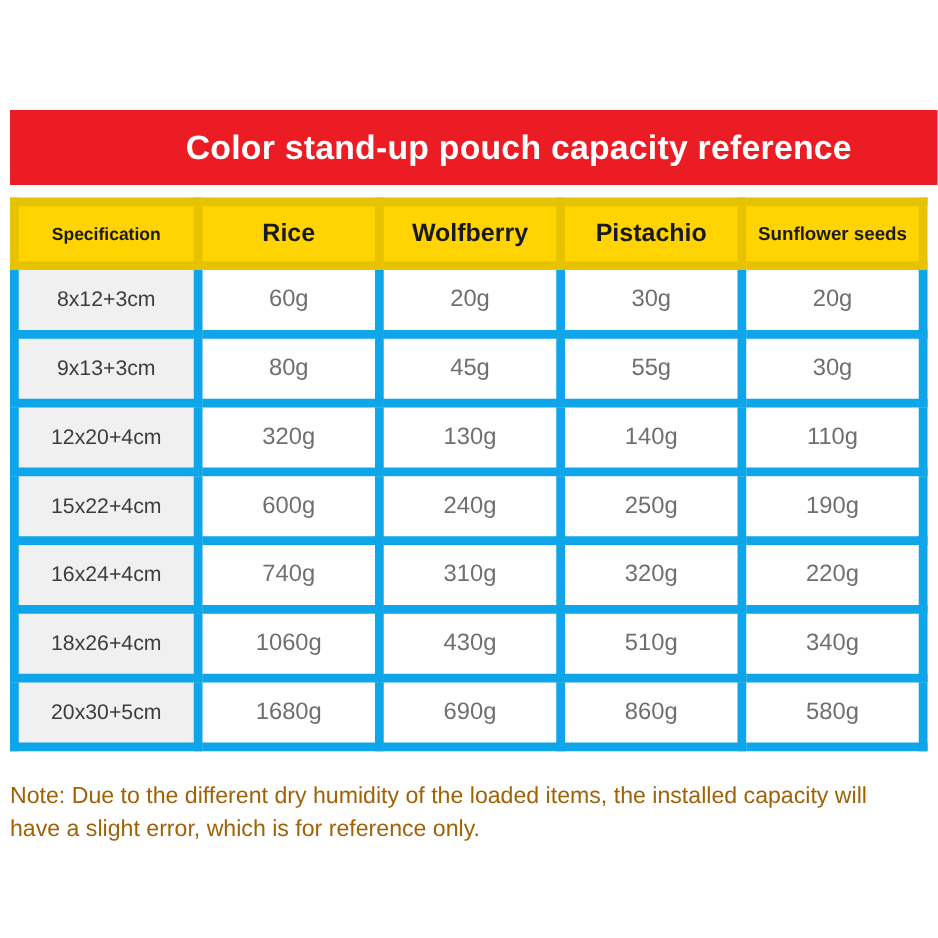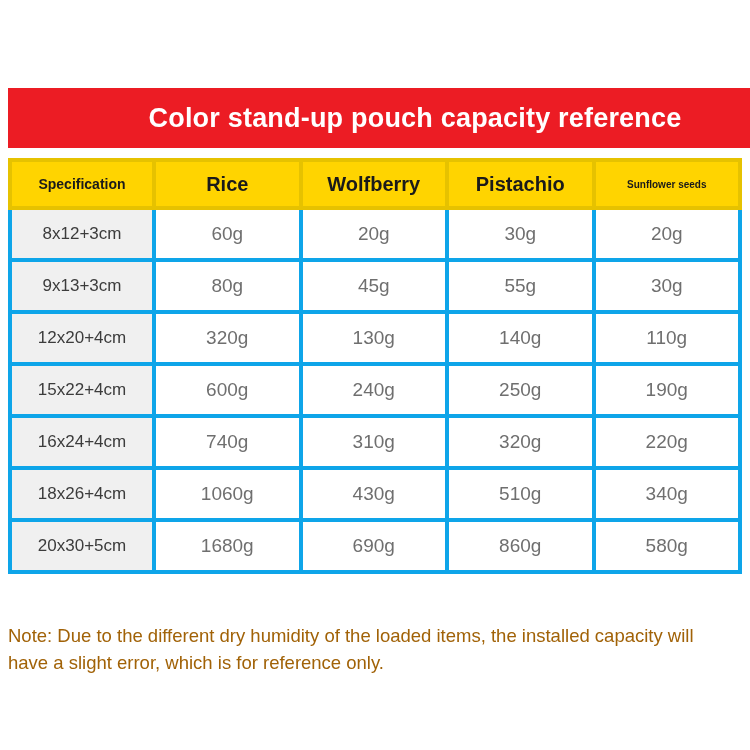--- a/index.html
+++ b/index.html
@@ -43,41 +43,41 @@
     left: 8px;
     top: 158px;
     width: 734px;
   }
   table.cap {
     border-collapse: collapse;
     width: 734px;
     table-layout: fixed;
   }
   table.cap th, table.cap td {
-    border: 4px solid #0ea5e9;
+    border: 7px solid #0ea5e9;
     text-align: center;
     vertical-align: middle;
   }
   
   tr.head th {
     height: 42px;
     background: #ffd400;
     color: #1a1a1a;
     font-weight: bold;
     border-color: #e6c200;
   }
   th.spec-head {
     width: 138px;
     font-size: 14px;
   }
   th.col-head {
     font-size: 20px;
   }
   th.col-head.small {
-    font-size: 10px;
+    font-size: 15px;
   }
   
   tr.row td {
     height: 46px;
     font-size: 19px;
     color: #6f6f6f;
     background: #ffffff;
   }
   tr.row td.spec {
     width: 138px;

